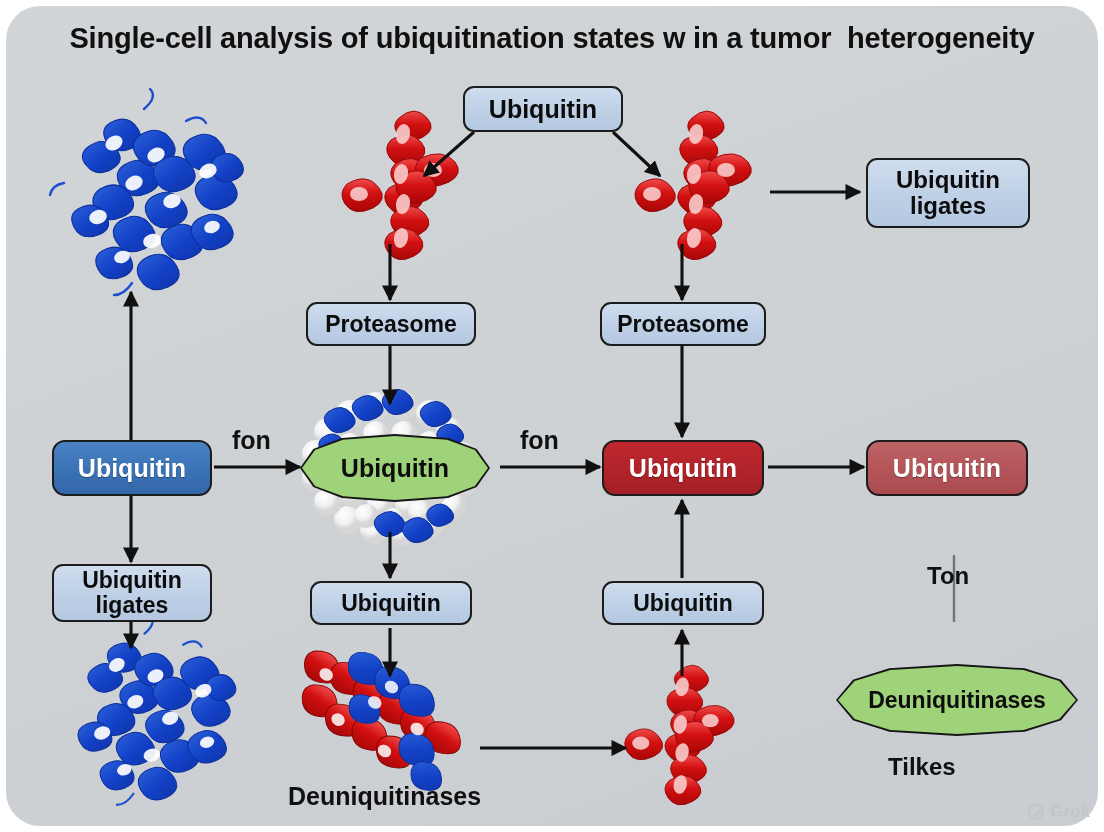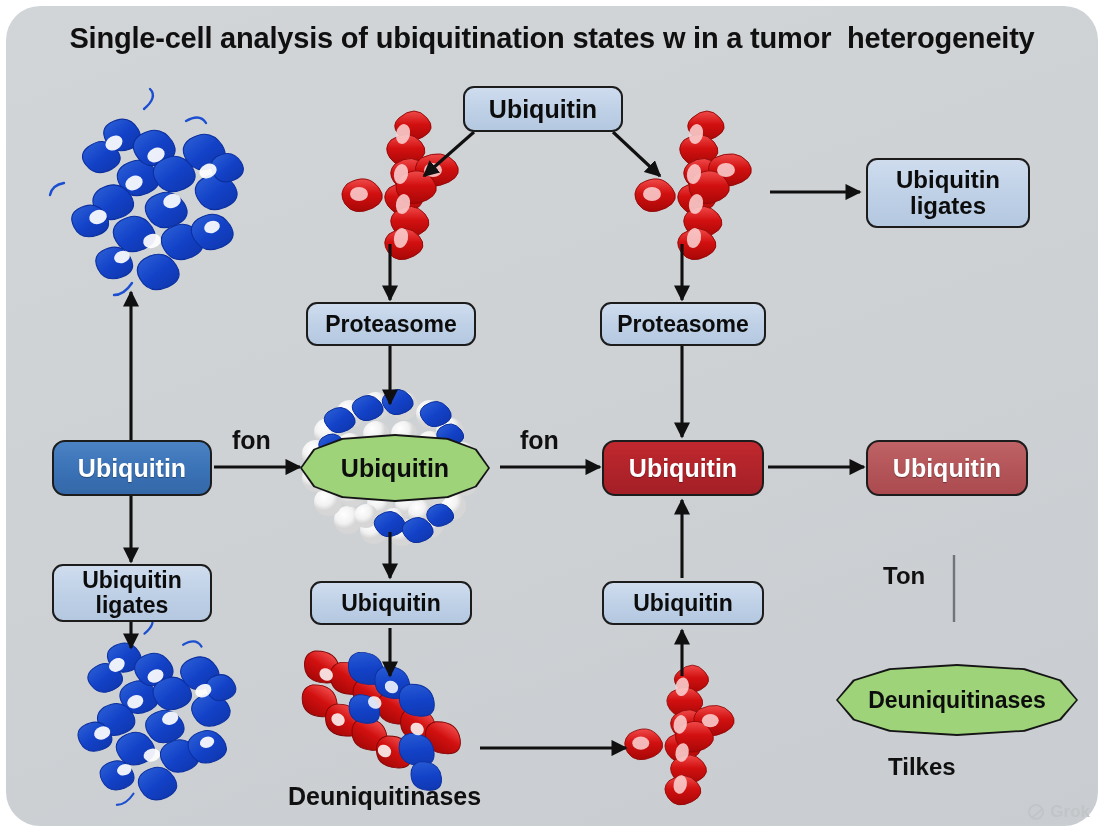--- a/index.html
+++ b/index.html
@@ -460,21 +460,21 @@
     <div class="fill"></div>
     <div class="lbl" style="font-size:23px;">Deuniquitinases</div>
   </div>
 
   <div class="tlabel" style="left:232px; top:426px; font-size:25px;">fon</div>
 
   <div class="tlabel" style="left:520px; top:426px; font-size:25px;">fon</div>
 
   <div class="tlabel" style="left:288px; top:782px; font-size:25px;">Deuniquitinases</div>
 
-  <div class="tlabel" style="left:883px; top:562px; font-size:24px;">Ton</div>
+  <div class="tlabel" style="left:927px; top:562px; font-size:24px;">Ton</div>
 
   <div class="tlabel" style="left:888px; top:753px; font-size:24px;">Tilkes</div>
 
   <div id="watermark">
     <span class="wm-ring"></span>
     <span>Grok</span>
   </div>
 </div>
 
 </body></html>

